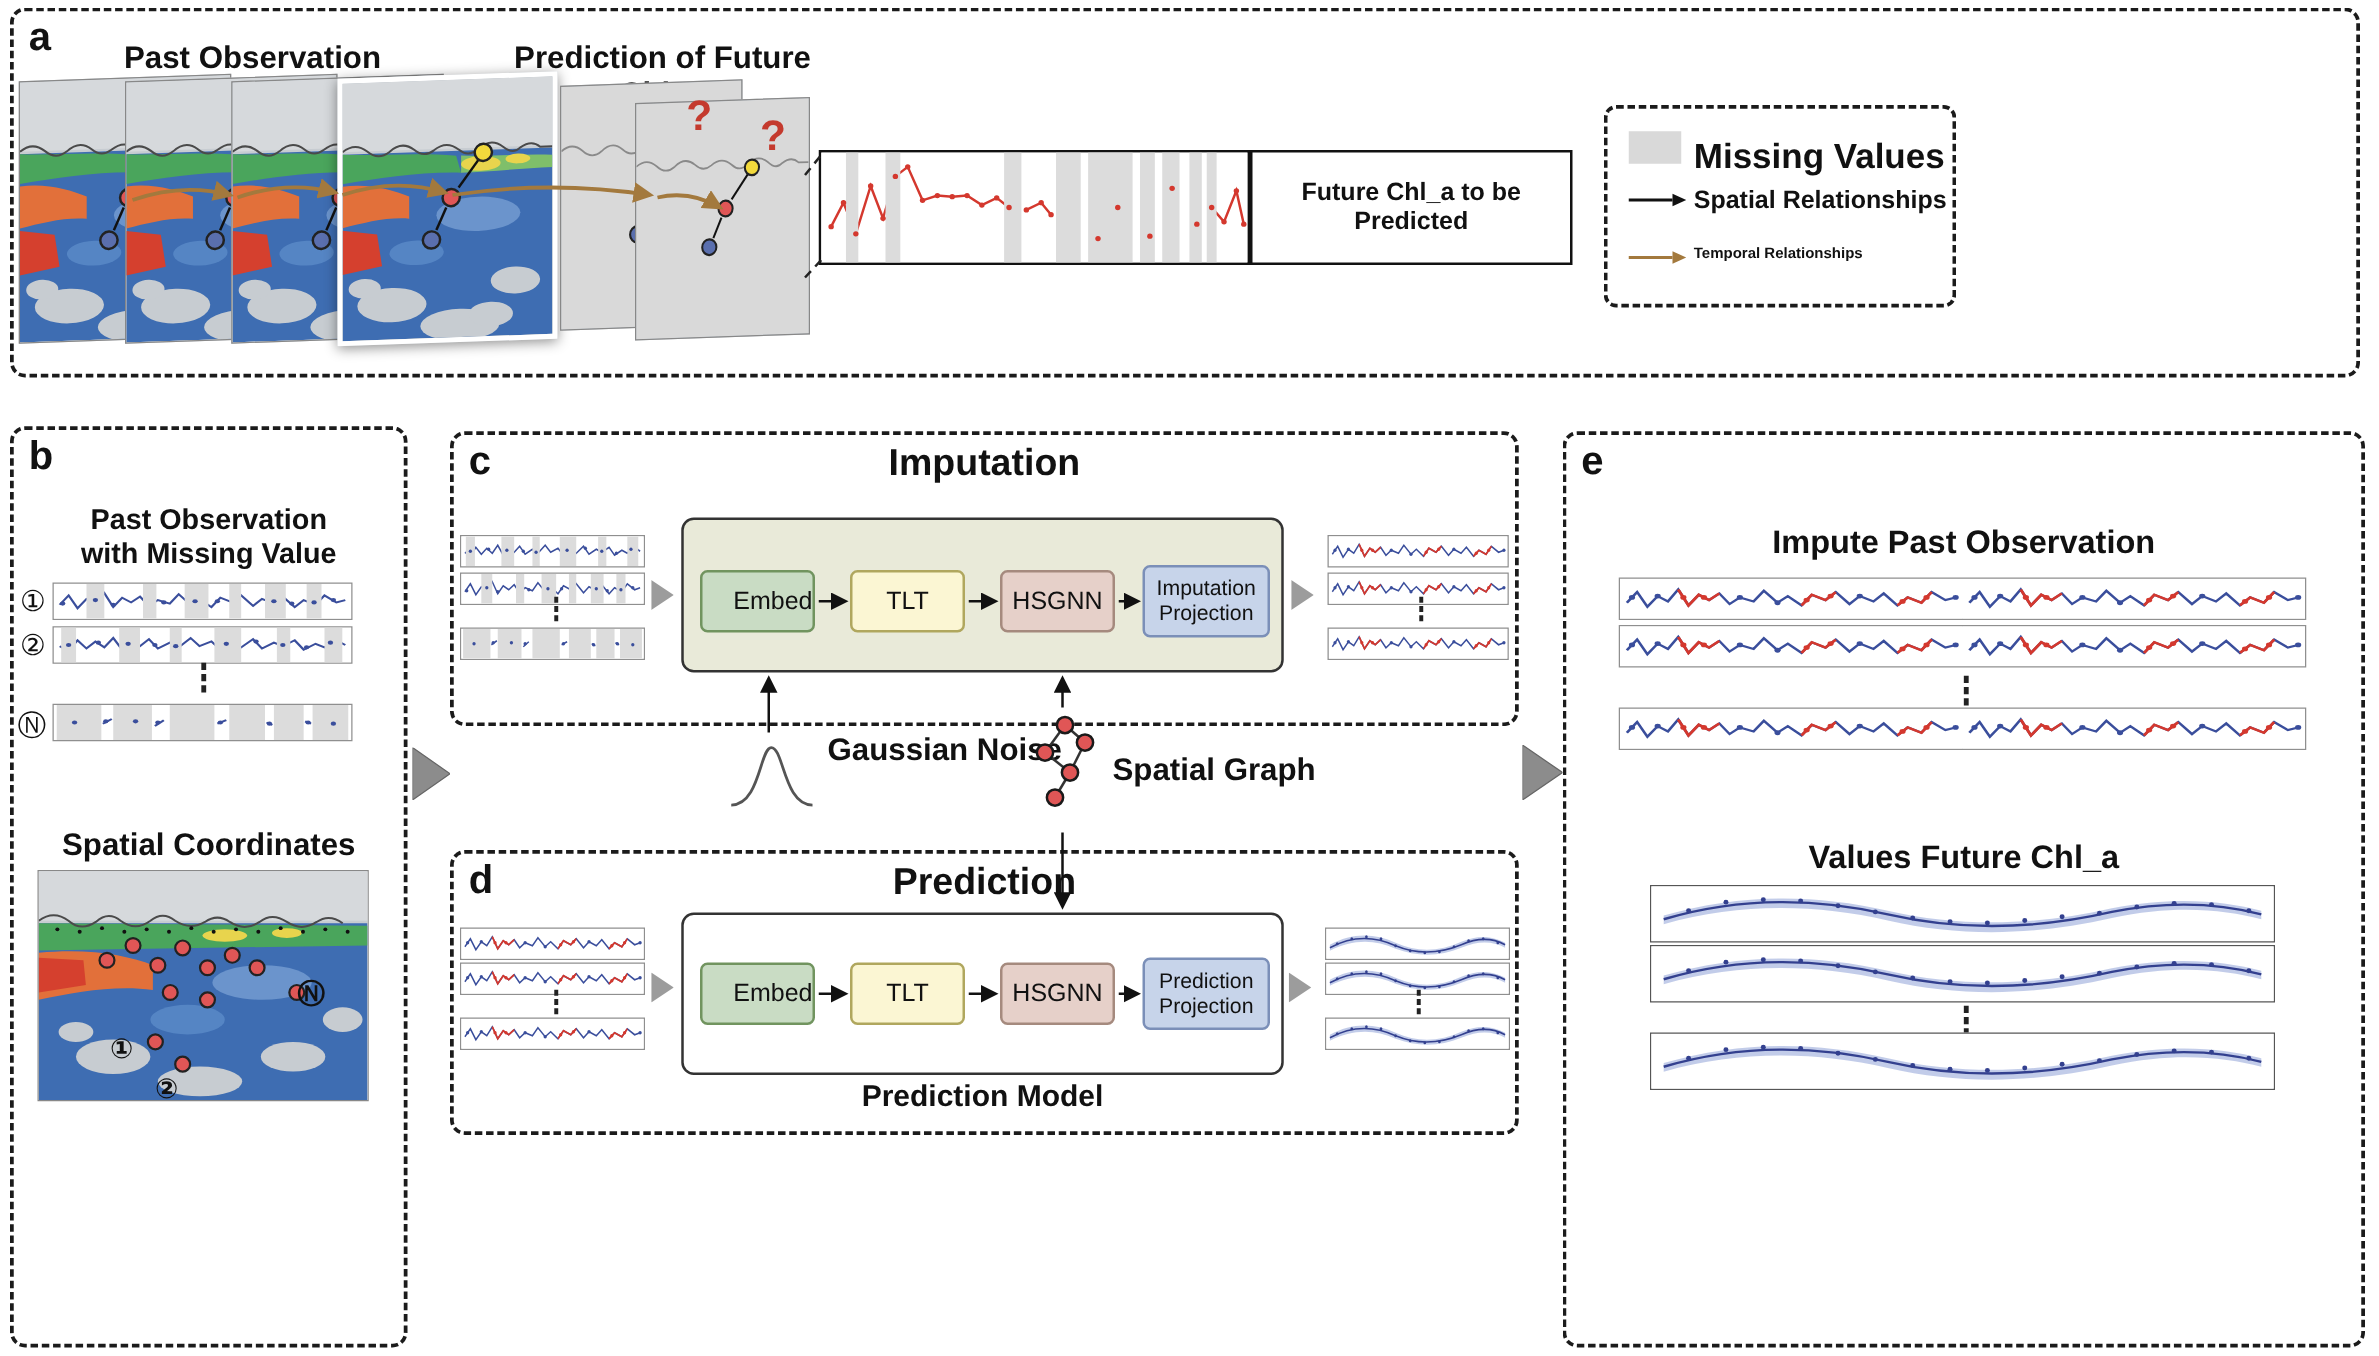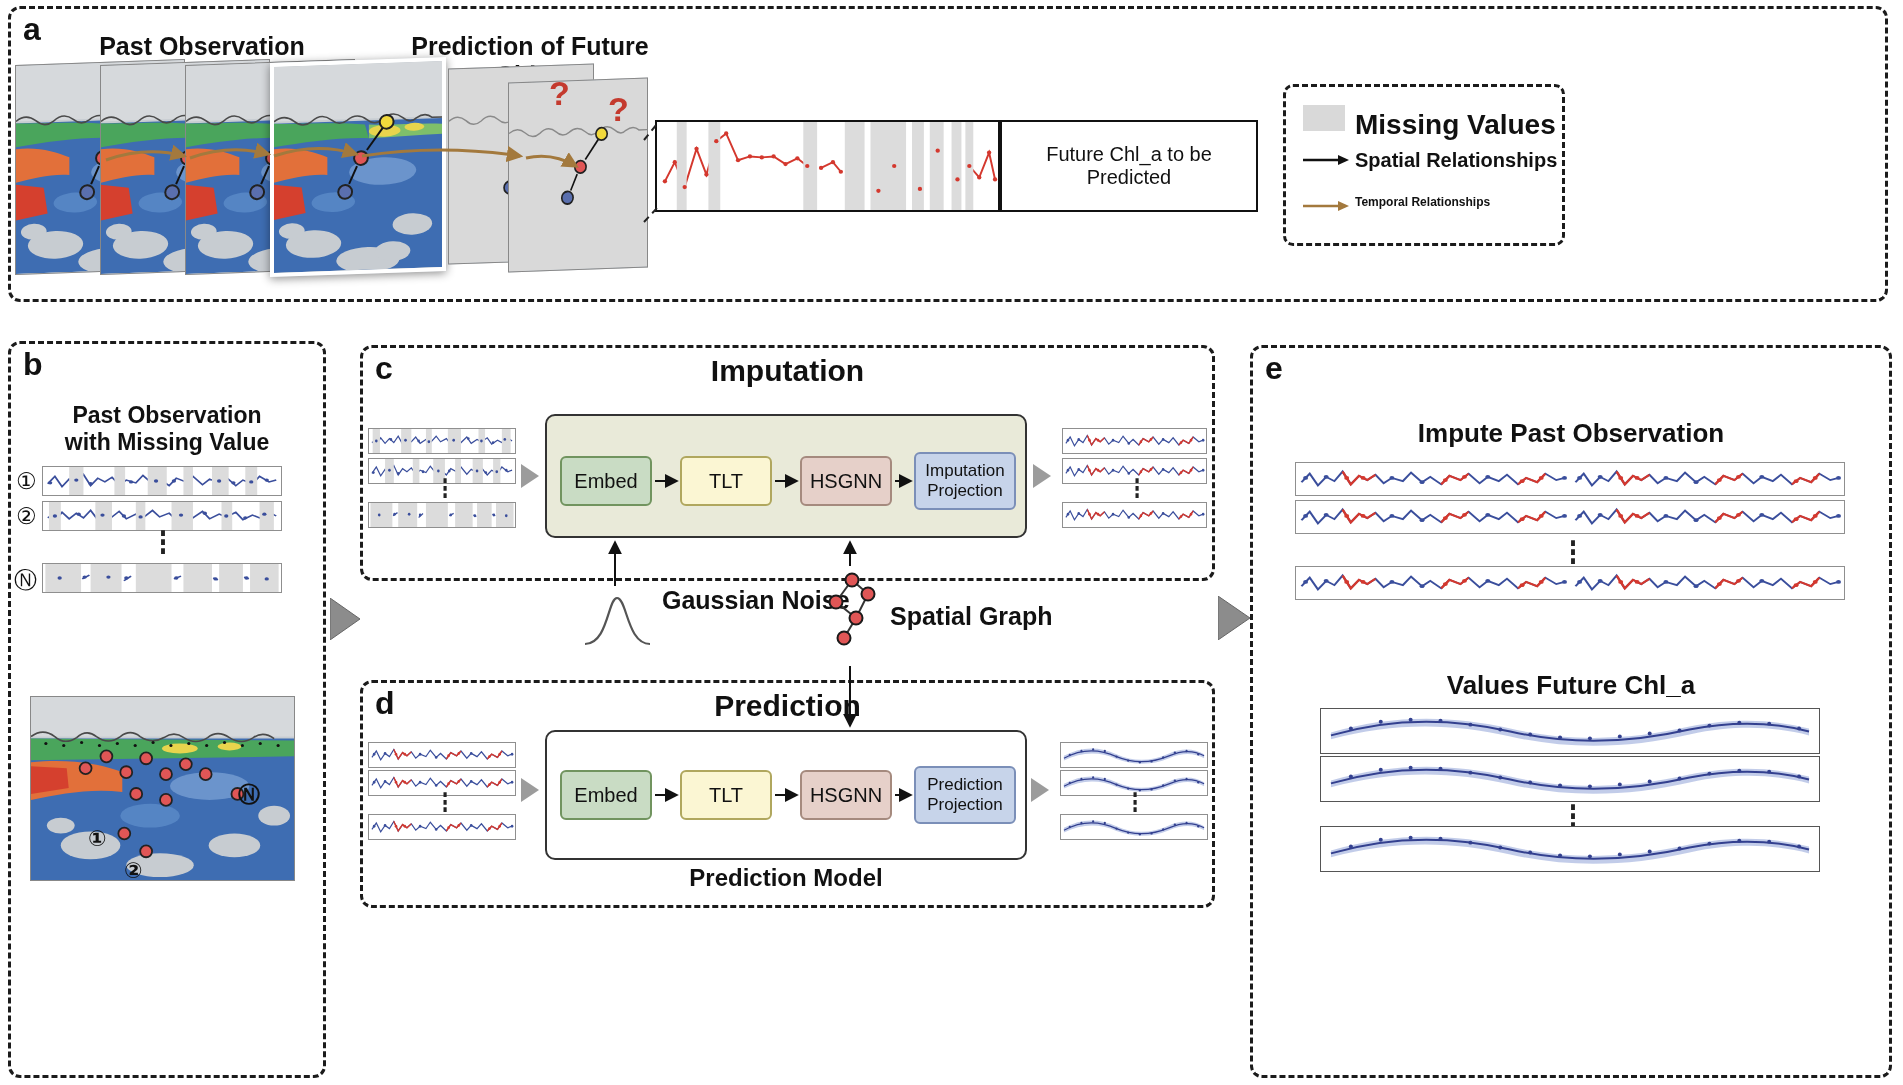--- a/index.html
+++ b/index.html
@@ -13,33 +13,33 @@
   .center { text-align:center; }
   .preline { white-space:pre-line; }
   .strip { position:absolute; border:1px solid #8f8f8f; background:#fff; }
   .strip > svg { display:block; width:100%; height:100%; }
   .map-tile { position:absolute; border:1px solid #888; transform:skewY(-2deg); background:#c7ccd1; }
   .map-tile > svg { display:block; width:100%; height:100%; }
   .tile-main { border:4px solid #fff; box-shadow:0 2px 10px rgba(0,0,0,.45); }
   .block { position:absolute; border:2px solid #666; border-radius:6px; display:flex; align-items:center;
            justify-content:center; text-align:center; font-size:20px; }
   .block.small-text { font-size:17px; line-height:1.15; }
-  .block-embed { background:#c9dcc4; border-color:#71945f; }
+  .block-embed { background:#c9dcc4; border-color:#71945f;justify-content:flex-end; }
   .block-tlt   { background:#fbf6d3; border-color:#b0a75e; }
   .block-hsgnn { background:#e6d0c9; border-color:#a58a7e; }
   .block-proj  { background:#c7d4ea; border-color:#7b8fb8; }
   .innerbox { position:absolute; border:2px solid #333; border-radius:10px; }
   .dots { position:absolute; font-weight:700; font-size:22px; transform:scaleY(1.4); color:#222; }
   .overlay { position:absolute; left:0; top:0; z-index:60; pointer-events:none; }
   .tri { position:absolute; z-index:30; }
   .qmark { position:absolute; font-weight:700; font-size:34px; color:#c43a2e; z-index:40; }
   .tsbox { position:absolute; border:2px solid #111; background:#fff; }
   .tsbox > svg { display:block; width:100%; height:100%; }
   .futbox { position:absolute; border:2px solid #111; background:#fff; display:flex; align-items:center;
-            justify-content:center; text-align:center; font-weight:400; font-size:20px; padding:6px; }
+            justify-content:center; text-align:center; font-weight:700; font-size:20px; padding:6px; }
   .legend { position:absolute; border:3px dashed #1b1b1b; border-radius:10px; }
   .swatch { position:absolute; background:#d9d9d9; }
   .maplabel { position:absolute; font-weight:700; font-size:22px; z-index:45; }
 </style>
 </head>
 <body>
 
 <div class="canvas">
 
   <svg style="position:absolute;width:0;height:0" aria-hidden="true">
@@ -369,20 +369,21 @@
       </svg>
     </div>
   <div class="dots" style="left:152px;top:530px">⋮</div>
   <div class="lbl" style="left:14px;top:565px;font-size:23px;font-weight:400">Ⓝ</div>
   <div class="strip" style="left:42px;top:563px;width:240px;height:30px">
       <svg preserveAspectRatio="none">
         <use href="#s-sparse" width="100%" height="100%"></use>
       </svg>
     </div>
 
+  <div class="lbl center" style="left:12px;top:662px;width:310px;font-size:25px">Spatial Coordinates</div>
 
   <div style="position:absolute;left:30px;top:696px;width:265px;height:185px;border:1px solid #888">
     <svg viewBox="0 0 265 185" preserveAspectRatio="none" style="display:block;width:100%;height:100%">
       <rect width="265" height="185" fill="#c7ccd1"></rect>
       <rect width="265" height="40" fill="#d6d9dc"></rect>
       <path d="M0,42 L265,42 L265,185 L0,185 Z" fill="#3e6db2"></path>
       <path d="M0,42 L265,44 L265,60 L0,64 Z" fill="#4aa55c"></path>
       <ellipse cx="150" cy="52" rx="18" ry="5" fill="#e8d44d"></ellipse>
       <ellipse cx="200" cy="50" rx="12" ry="4" fill="#e8d44d"></ellipse>
       <path d="M0,66 C40,62 72,68 92,76 L92,96 C60,92 30,98 0,104 Z" fill="#e2703a"></path>

